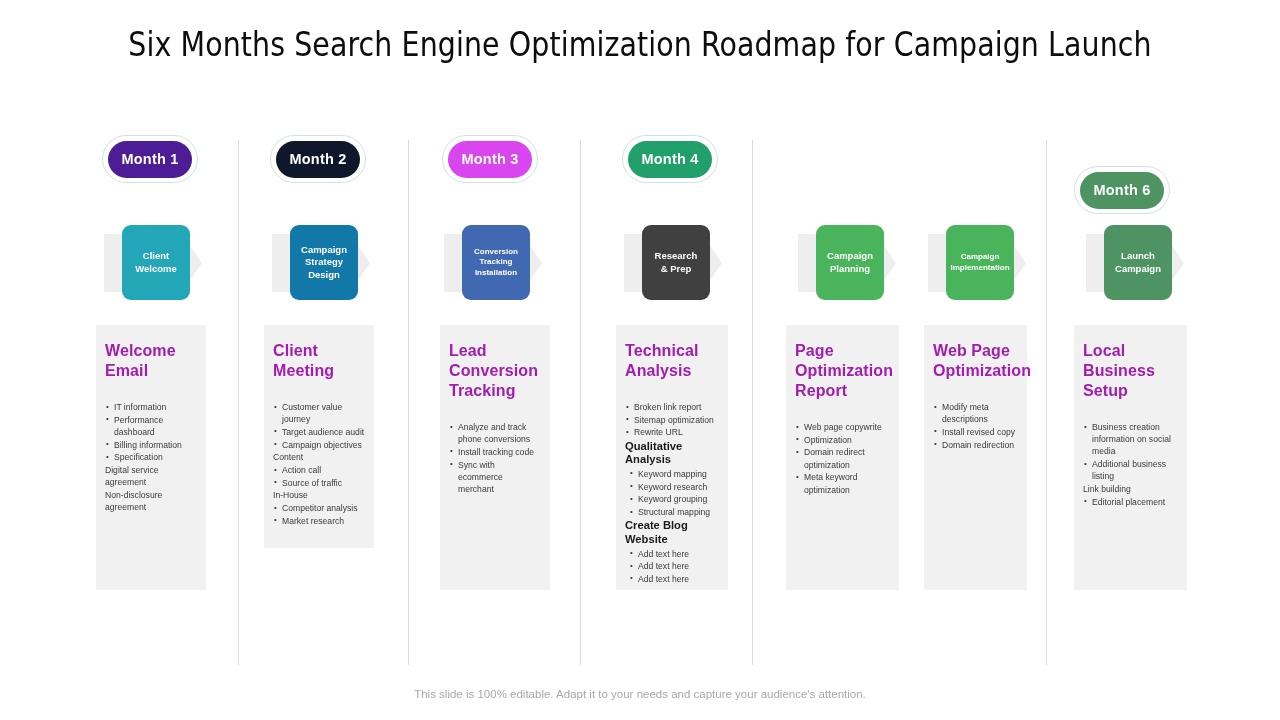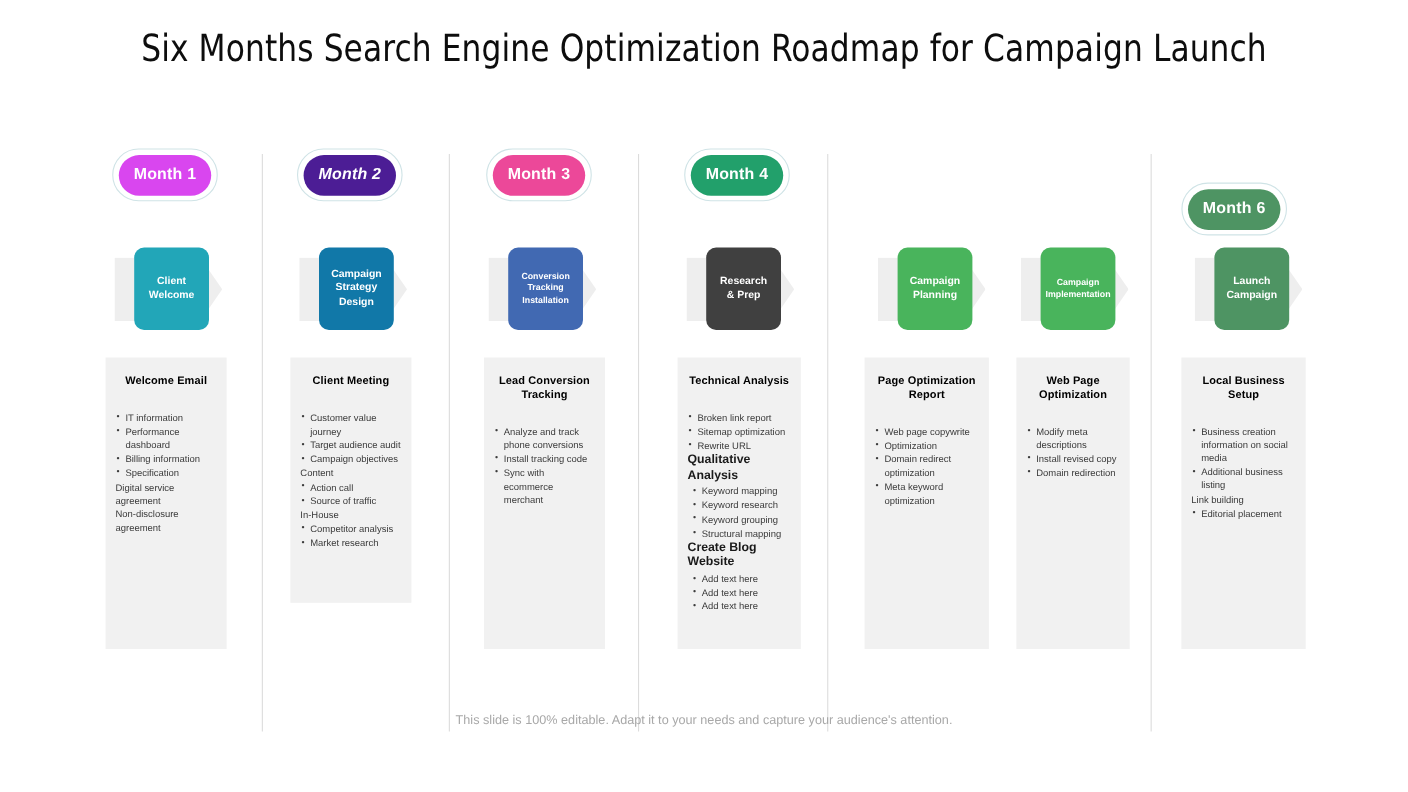--- a/index.html
+++ b/index.html
@@ -66,24 +66,24 @@
 
   
   .panel{
     position:absolute;top:325px;
     background:#f1f1f1;
     box-sizing:border-box;
     padding:16px 9px 10px 9px;
   }
   .panel h3{
     margin:0 0 20px 0;
-    font-size:10px;
+    font-size:16px;
     font-weight:bold;
-    color:#000000;
-    text-align:center;
+    color:#a21caf;
+    text-align:left;
     line-height:1.25;
     letter-spacing:.1px;
   }
   .panel ul{margin:0;padding:0;list-style:none;}
   .panel li{
     font-size:8.6px;color:#3a3a3a;line-height:1.42;
     padding-left:9px;position:relative;margin-bottom:.5px;
   }
   .panel li:before{
     content:"\2022";position:absolute;left:1px;top:-.5px;font-size:8px;color:#3a3a3a;
@@ -93,60 +93,60 @@
   .panel li.sub{
     font-size:11.2px;font-weight:bold;color:#1a1a1a;
     padding-left:0;line-height:1.22;margin:1px 0 1px 0;
   }
   .panel li.sub:before{content:"";}
   .panel li.indent{padding-left:13px;}
   .panel li.indent:before{left:5px;}
 
   
   .footer{
-    position:absolute;left:0;right:0;top:649px;text-align:center;
+    position:absolute;left:0;right:0;top:688px;text-align:center;
     font-size:11.5px;color:#a8a8a8;
   }
 </style>
 </head>
 <body>
 
 <div class="slide">
 
   <div class="title">Six Months Search Engine Optimization Roadmap for Campaign Launch</div>
 
   <div class="cols" id="cols">
       <div class="divider" style="left: 238px;"></div>
       <div class="divider" style="left: 408px;"></div>
       <div class="divider" style="left: 580px;"></div>
       <div class="divider" style="left: 752px;"></div>
       <div class="divider" style="left: 1046px;"></div>
       <div class="badge-wrap" style="left: 102px;">
         <div class="badge-outer" style="border-color: rgb(207, 227, 230);">
-          <div class="badge-inner" style="background: #d946ef;">Month 1</div>
+          <div class="badge-inner" style="background: #4c1d95;">Month 1</div>
         </div>
       </div>
       <div class="step" style="left: 104px;">
         <div class="chev" style="background: rgb(238, 238, 238);"></div>
         <div class="sq" style="background: rgb(34, 166, 184);">Client<br>Welcome</div>
       </div>
       <div class="panel" style="left: 96px; width: 110px; height: 265px; background: rgb(241, 241, 241);">
         <h3>Welcome Email</h3>
         <ul>
           <li>IT information</li>
           <li>Performance dashboard</li>
           <li>Billing information</li>
           <li>Specification</li>
           <li class="nobullet">Digital service agreement</li>
           <li class="nobullet">Non-disclosure agreement</li>
         </ul>
       </div>
       <div class="badge-wrap" style="left: 270px;">
         <div class="badge-outer" style="border-color: rgb(207, 227, 230);">
-          <div class="badge-inner" style="background: #4c1d95; font-style: italic;">Month 2</div>
+          <div class="badge-inner" style="background: #0f172a;">Month 2</div>
         </div>
       </div>
       <div class="step" style="left: 272px;">
         <div class="chev" style="background: rgb(238, 238, 238);"></div>
         <div class="sq" style="background: rgb(17, 120, 168);">Campaign<br>Strategy<br>Design</div>
       </div>
       <div class="panel" style="left: 264px; width: 110px; height: 223px; background: rgb(241, 241, 241);">
         <h3>Client  Meeting</h3>
         <ul>
           <li>Customer value journey</li>
@@ -155,21 +155,21 @@
           <li class="nobullet">Content</li>
           <li>Action call</li>
           <li>Source of traffic</li>
           <li class="nobullet">In-House</li>
           <li>Competitor analysis</li>
           <li>Market research</li>
         </ul>
       </div>
       <div class="badge-wrap" style="left: 442px;">
         <div class="badge-outer" style="border-color: rgb(207, 227, 230);">
-          <div class="badge-inner" style="background: #ec4899;">Month 3</div>
+          <div class="badge-inner" style="background: #d946ef;">Month 3</div>
         </div>
       </div>
       <div class="step" style="left: 444px;">
         <div class="chev" style="background: rgb(238, 238, 238);"></div>
         <div class="sq small" style="background: rgb(65, 105, 178);">Conversion<br>Tracking<br>Installation</div>
       </div>
       <div class="panel" style="left: 440px; width: 110px; height: 265px; background: rgb(241, 241, 241);">
         <h3>Lead Conversion Tracking</h3>
         <ul>
           <li>Analyze and track phone conversions</li>

